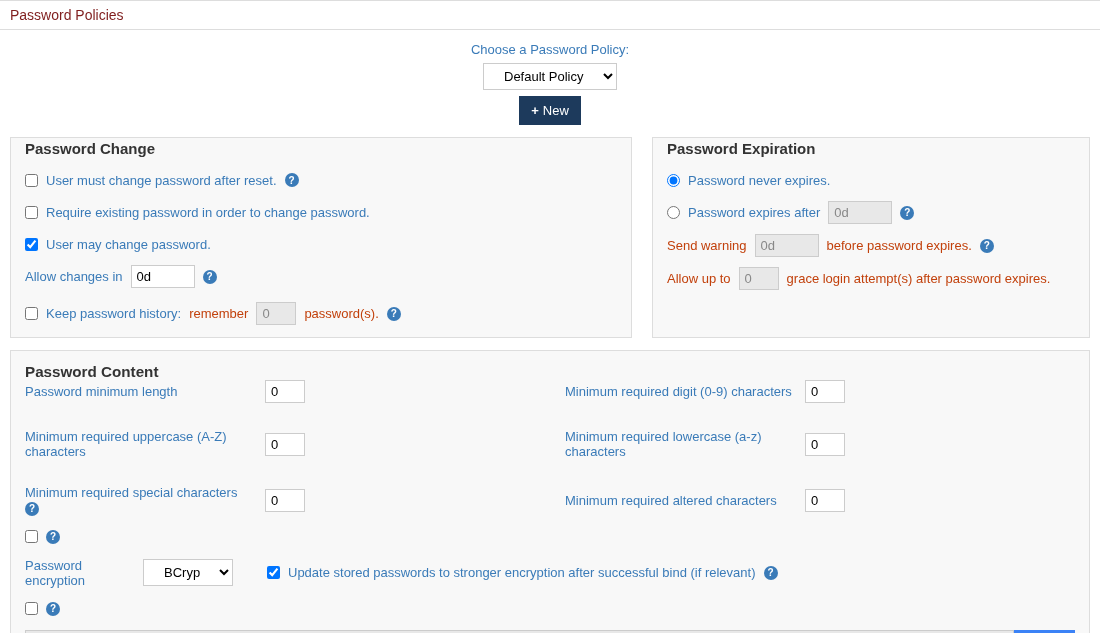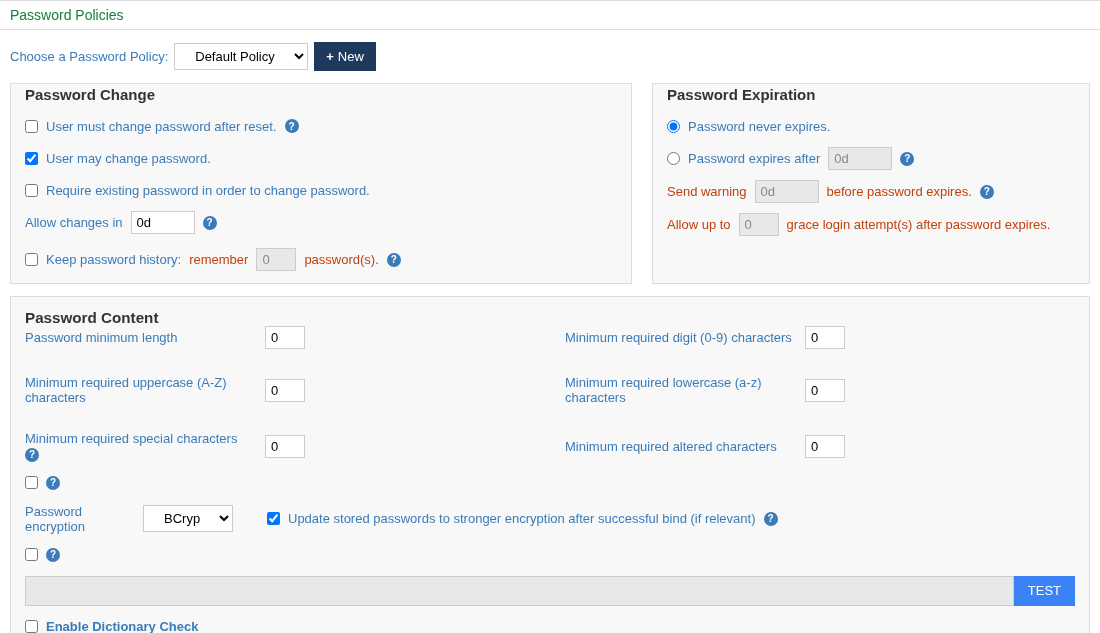--- a/index.html
+++ b/index.html
@@ -1,20 +1,20 @@
 <!DOCTYPE html>
 <html><head>
 <meta charset="utf-8">
 <style>
 * { box-sizing: border-box; margin: 0; padding: 0; }
 body { font-family: -apple-system, BlinkMacSystemFont, "Segoe UI", Arial, sans-serif; font-size: 13px; color: #333; background: #fff; }
 .page { width: 1100px; }
 .header-bar { border: 1px solid #ddd; border-left: none; border-right: none; padding: 6px 10px; }
-.header-title { color: #15803d; font-size: 14px; font-weight: 400; }
-.toolbar { padding: 12px 10px; display: flex; align-items: center; gap: 6px; }
+.header-title { color: #7f1d1d; font-size: 14px; font-weight: 400; }
+.toolbar { padding: 12px 10px; display: flex; align-items: center; gap: 6px; flex-direction: column; }
 .toolbar-label { color: #3a7bb8; font-size: 13px; }
 select { border: 1px solid #ccc; padding: 4px 16px; font-size: 13px; background: #fff; }
 .btn-new { background: #1d3a5c; color: #fff; border: none; padding: 7px 12px; font-size: 13px; cursor: pointer; display: inline-flex; align-items: center; gap: 4px; }
 .btn-new .plus { font-weight: bold; }
 .panel-row { display: flex; gap: 20px; padding: 0 10px 12px 10px; }
 .panel { border: 1px solid #ddd; background: #f8f8f8; padding: 2px 14px; }
 .panel-left { flex: 0 0 622px; }
 .panel-right { flex: 1; }
 .panel h3 { font-size: 15px; font-weight: 600; color: #333; margin-bottom: 12px; }
 .field-row { display: flex; align-items: center; gap: 8px; margin-bottom: 10px; min-height: 22px; }
@@ -56,26 +56,26 @@
 
   <div class="panel-row">
     <div class="panel panel-left">
       <h3>Password Change</h3>
       <div class="field-row">
         <input type="checkbox" style="">
         <span class="lbl">User must change password after reset.</span>
         <span class="help-icon">?</span>
       </div>
       <div class="field-row">
+        <input type="checkbox" style="">
+        <span class="lbl">Require existing password in order to change password.</span>
+      </div>
+      <div class="field-row">
         <input type="checkbox" checked="" style="">
         <span class="lbl">User may change password.</span>
-      </div>
-      <div class="field-row">
-        <input type="checkbox" style="">
-        <span class="lbl">Require existing password in order to change password.</span>
       </div>
       <div class="field-row">
         <span class="lbl">Allow changes in</span>
         <input type="text" class="small" value="0d" style="">
         <span class="help-icon">?</span>
       </div>
       <div class="field-row" style="margin-top:14px;">
         <input type="checkbox" style="">
         <span class="lbl">Keep password history:</span>
         <span class="muted">remember</span>

